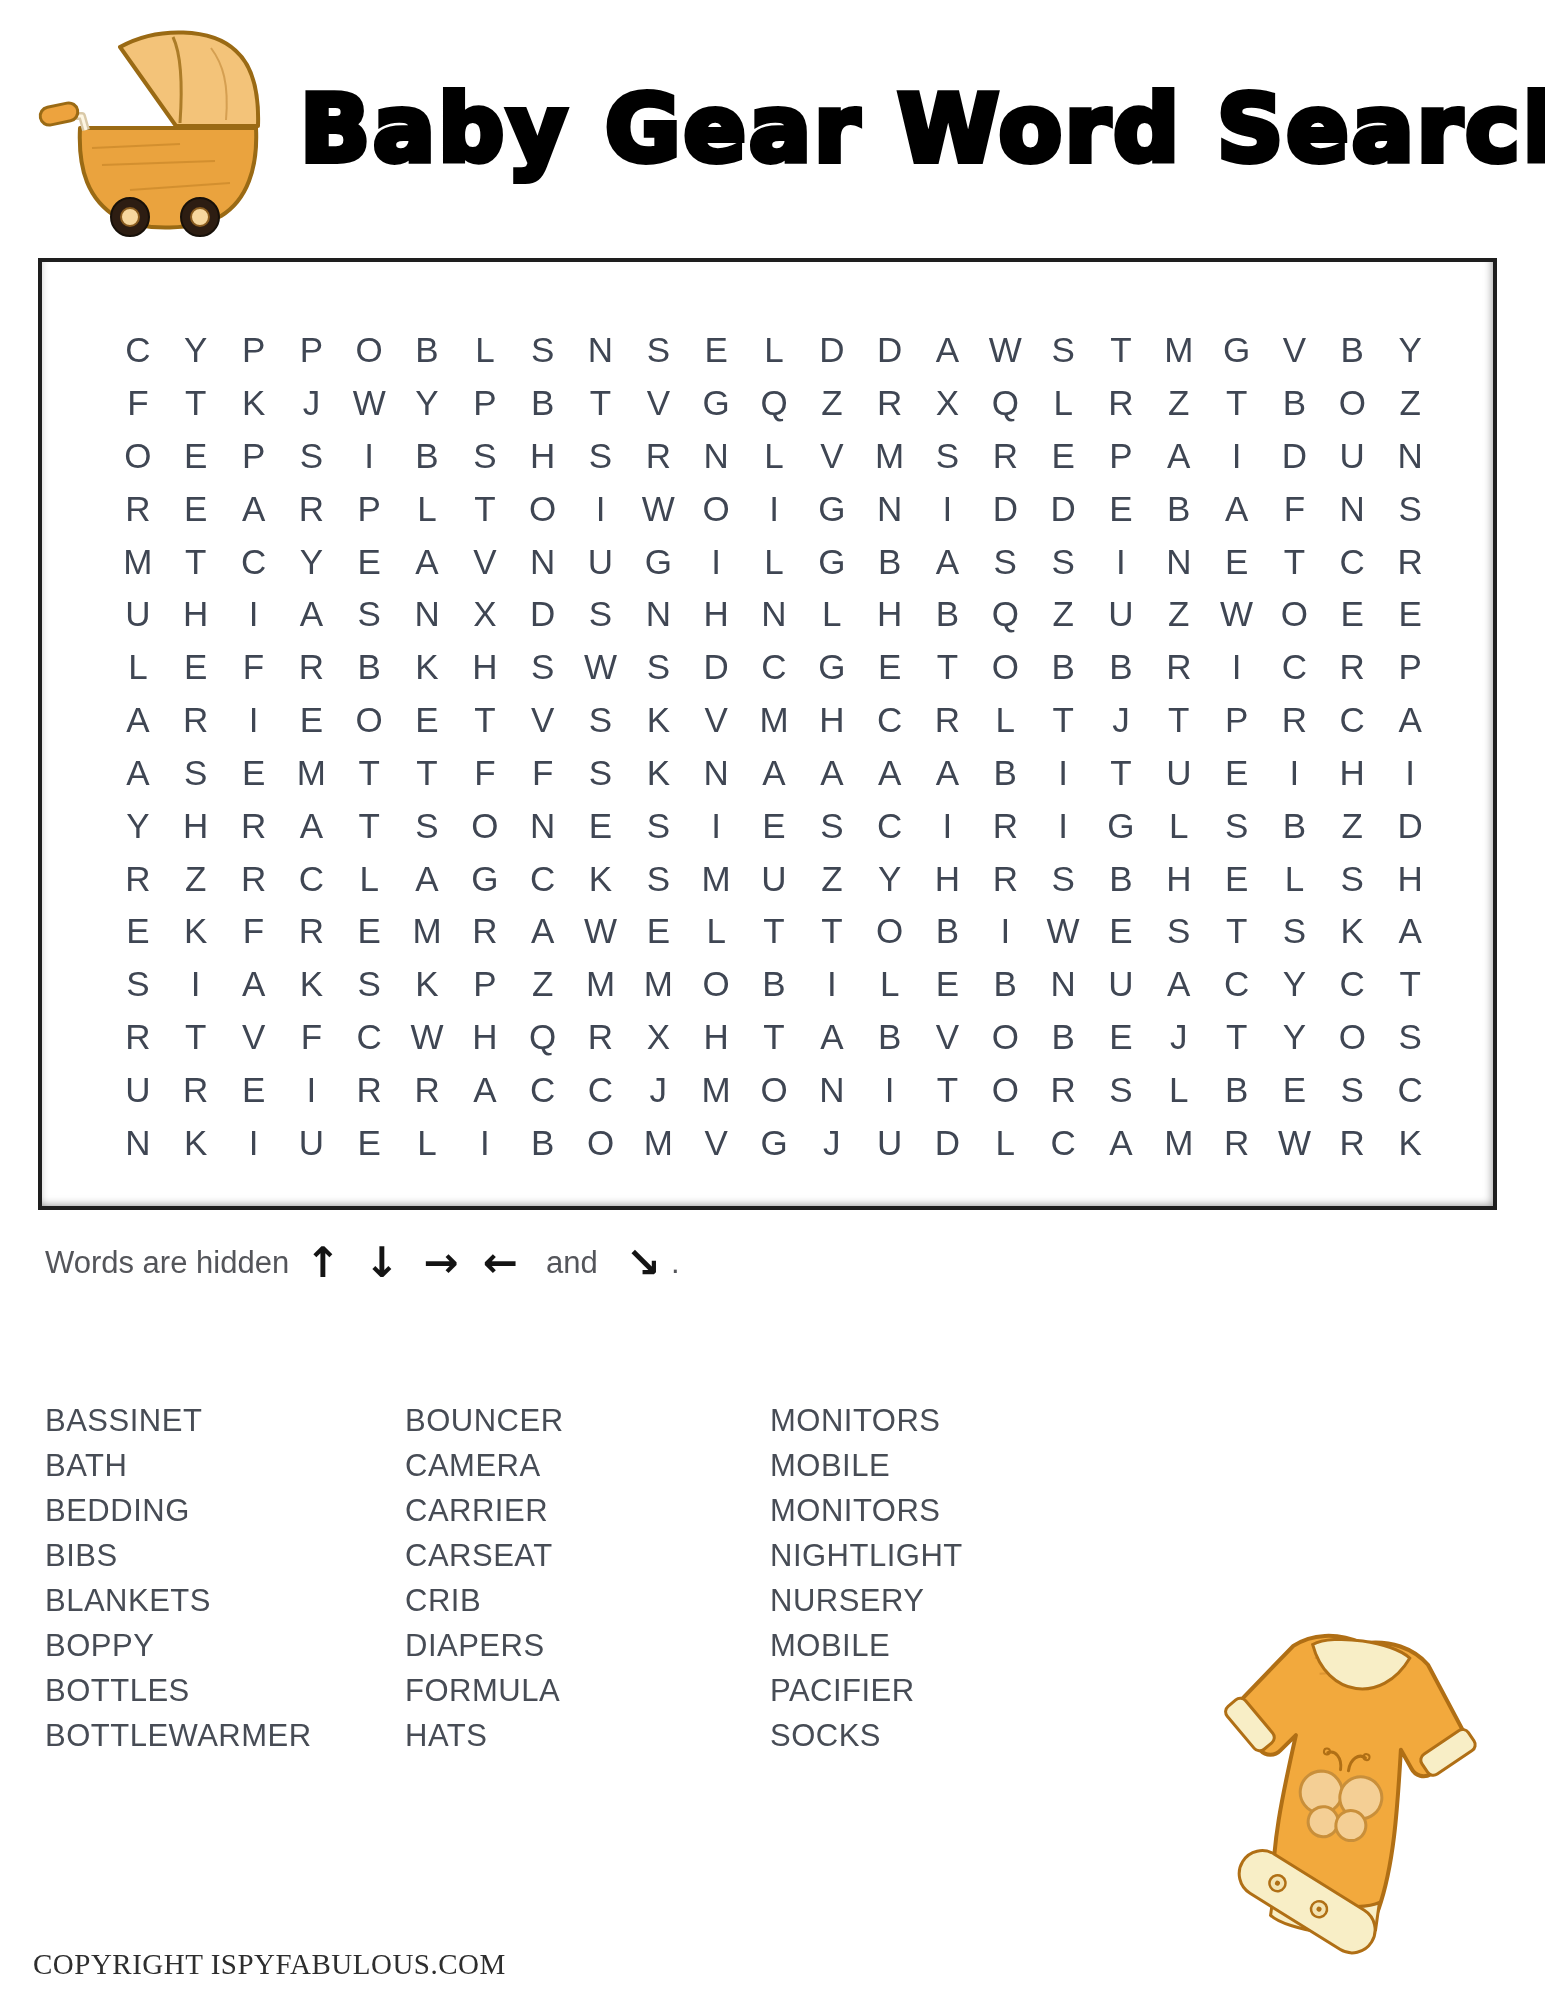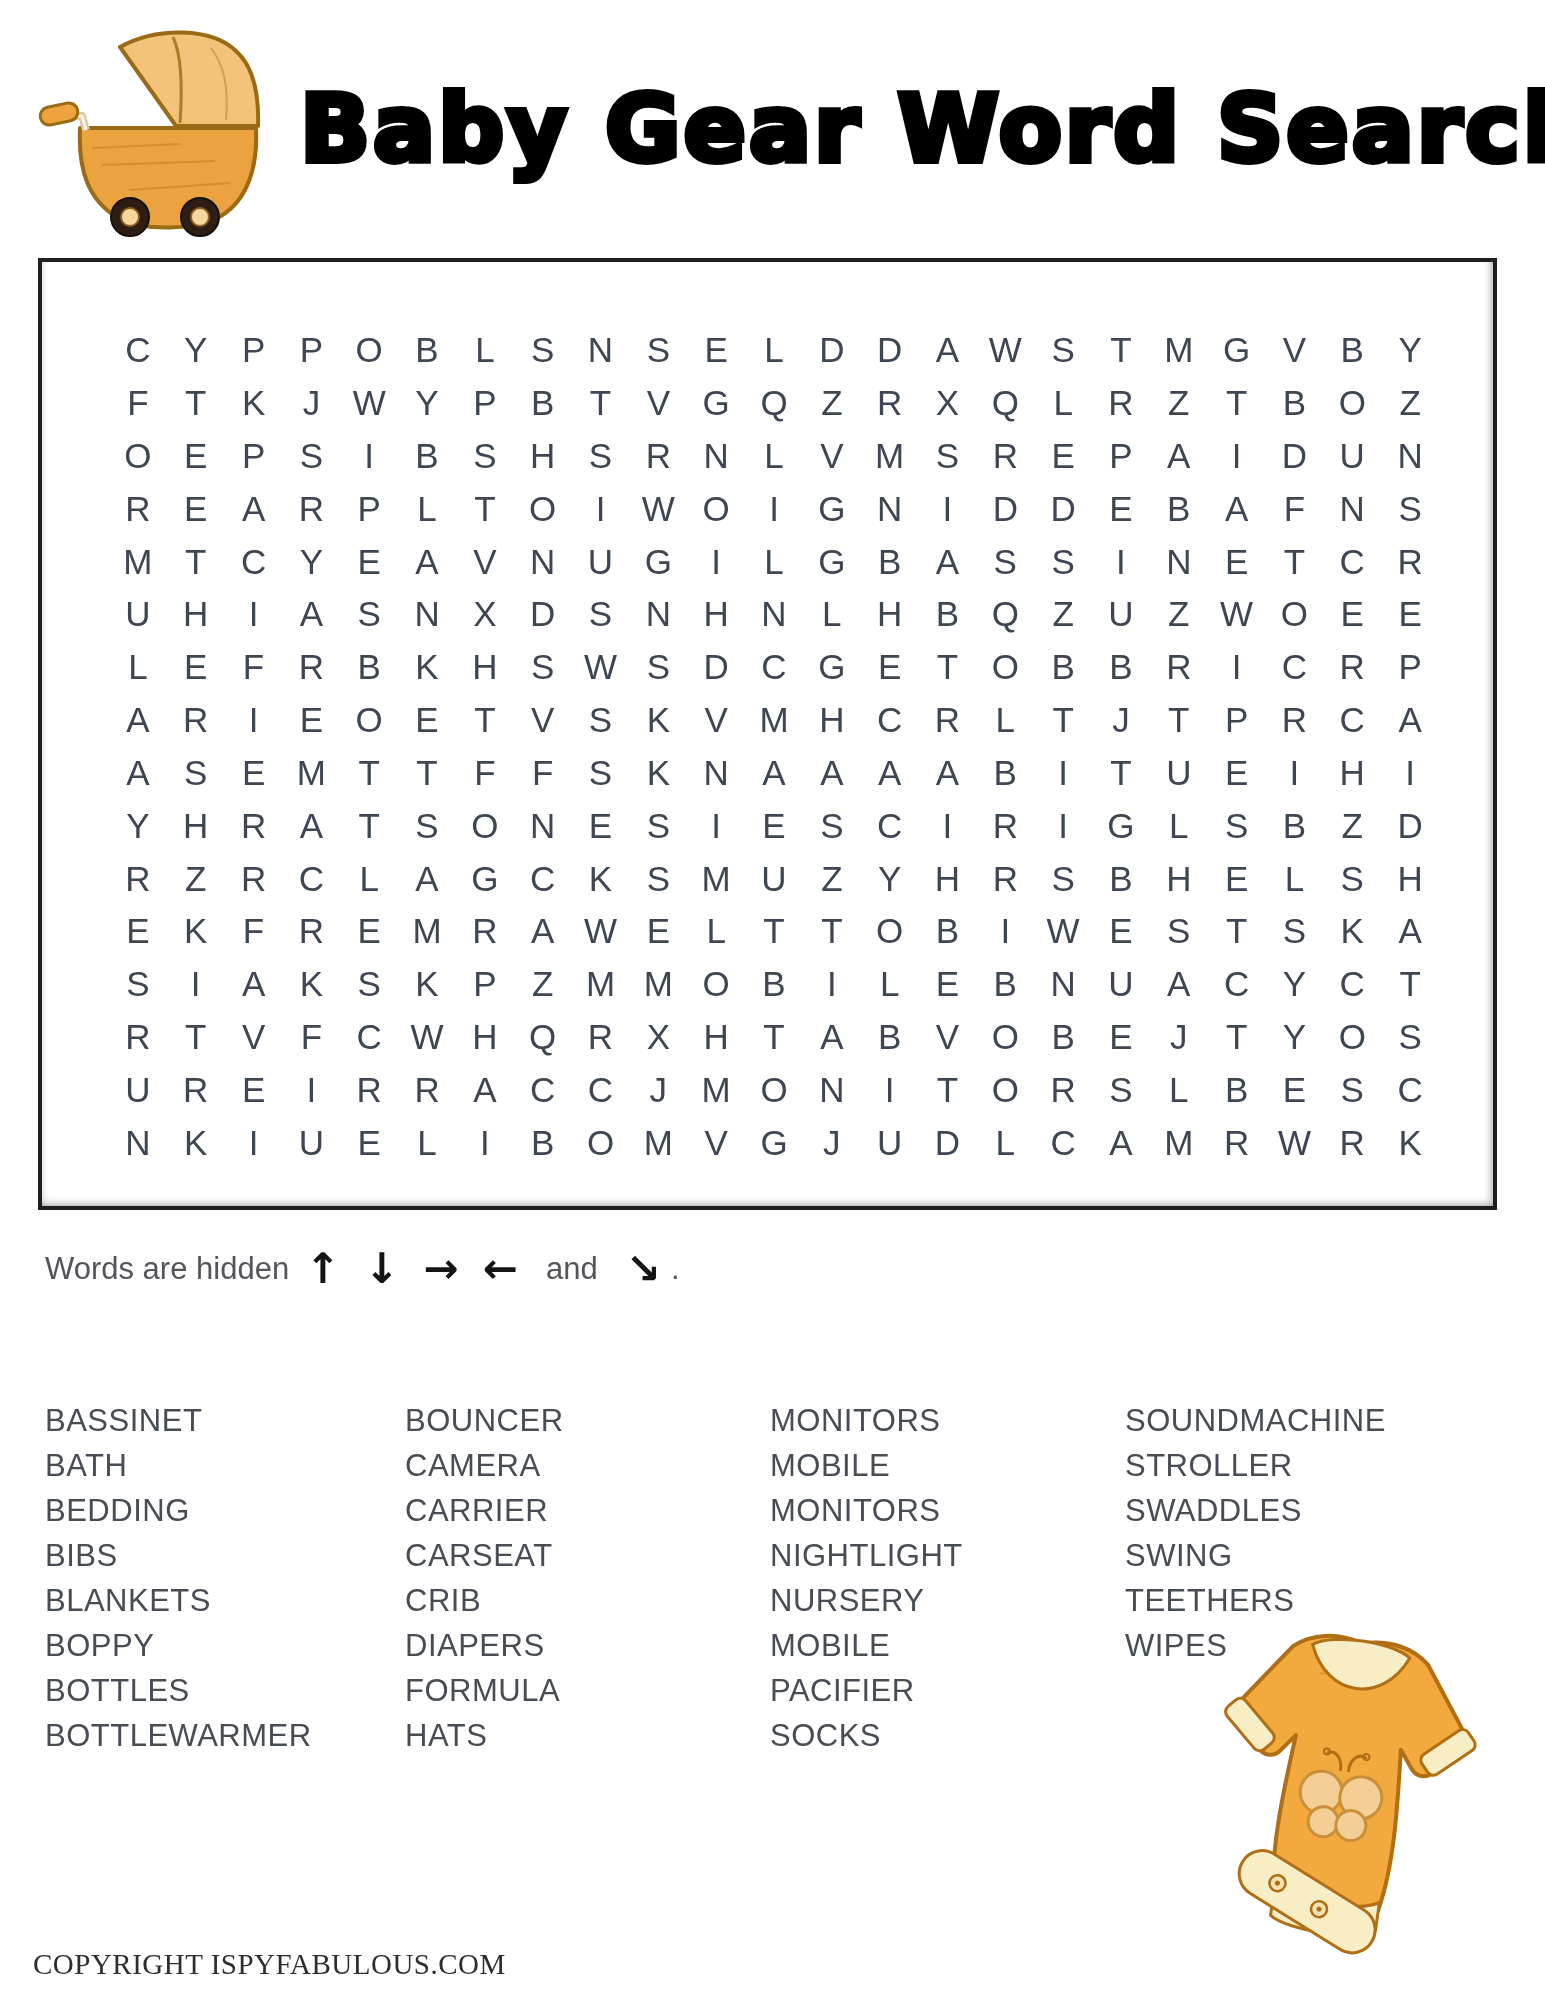--- a/index.html
+++ b/index.html
@@ -27,21 +27,21 @@
     position:absolute;left:67px;top:62px;width:1330px;height:845px;
     display:grid;grid-template-columns:repeat(23,1fr);grid-template-rows:repeat(16,1fr);
   }
   .grid-letter{
     display:flex;align-items:center;justify-content:center;
     font-size:35px;color:#3f4653;
   }
   
   .instructions{position:absolute;left:45px;top:1240px;color:#54555a;}
   .instr-line1{font-size:31px;line-height:40px;}
-  .instr-line2{display:flex;align-items:center;margin-top:6px;font-size:31px;line-height:46px;}
+  .instr-line2{display:flex;align-items:center;font-size:31px;line-height:46px;}
   .instr-line2 .arrows{display:flex;align-items:center;margin-left:16px;}
   .arrow{
     font-size:42px;font-weight:bold;color:#141414;margin-right:24px;
     font-family:"DejaVu Sans",sans-serif;line-height:1;
   }
   .and-word{margin:0 10px 0 4px;}
   .diag{margin-left:18px;margin-right:10px;}
   
   .word-col{position:absolute;top:1398px;color:#474c55;font-size:31px;line-height:45px;letter-spacing:.5px;}
   .word-col.c0{left:45px;}
@@ -495,28 +495,20 @@
   <div class="word-col c2">
       <div class="word-item">MONITORS</div>
       <div class="word-item">MOBILE</div>
       <div class="word-item">MONITORS</div>
       <div class="word-item">NIGHTLIGHT</div>
       <div class="word-item">NURSERY</div>
       <div class="word-item">MOBILE</div>
       <div class="word-item">PACIFIER</div>
       <div class="word-item">SOCKS</div>
     </div>
-  <div class="word-col c3">
-      <div class="word-item">SOUNDMACHINE</div>
-      <div class="word-item">STROLLER</div>
-      <div class="word-item">SWADDLES</div>
-      <div class="word-item">SWING</div>
-      <div class="word-item">TEETHERS</div>
-      <div class="word-item">WIPES</div>
-    </div>
 
   <div class="onesie">
     <svg viewBox="0 0 300 358" width="300" height="358">
       <g transform="rotate(8 150 180)">
 
         <path d="M150 34 C123 26 98 32 82 46 L34 112 C29 119 31 128 38 133 L64 154
                  C70 159 79 158 84 151 L97 134 C92 195 88 250 97 295
                  C100 310 110 318 124 319 L176 319 C190 318 200 310 203 295
                  C212 250 208 195 203 134 L216 151 C221 158 230 159 236 154
                  L262 133 C269 128 271 119 266 112 L218 46 C202 32 177 26 150 34 Z" fill="#f2a93d" stroke="#b06f15" stroke-width="4" stroke-linejoin="round"></path>

